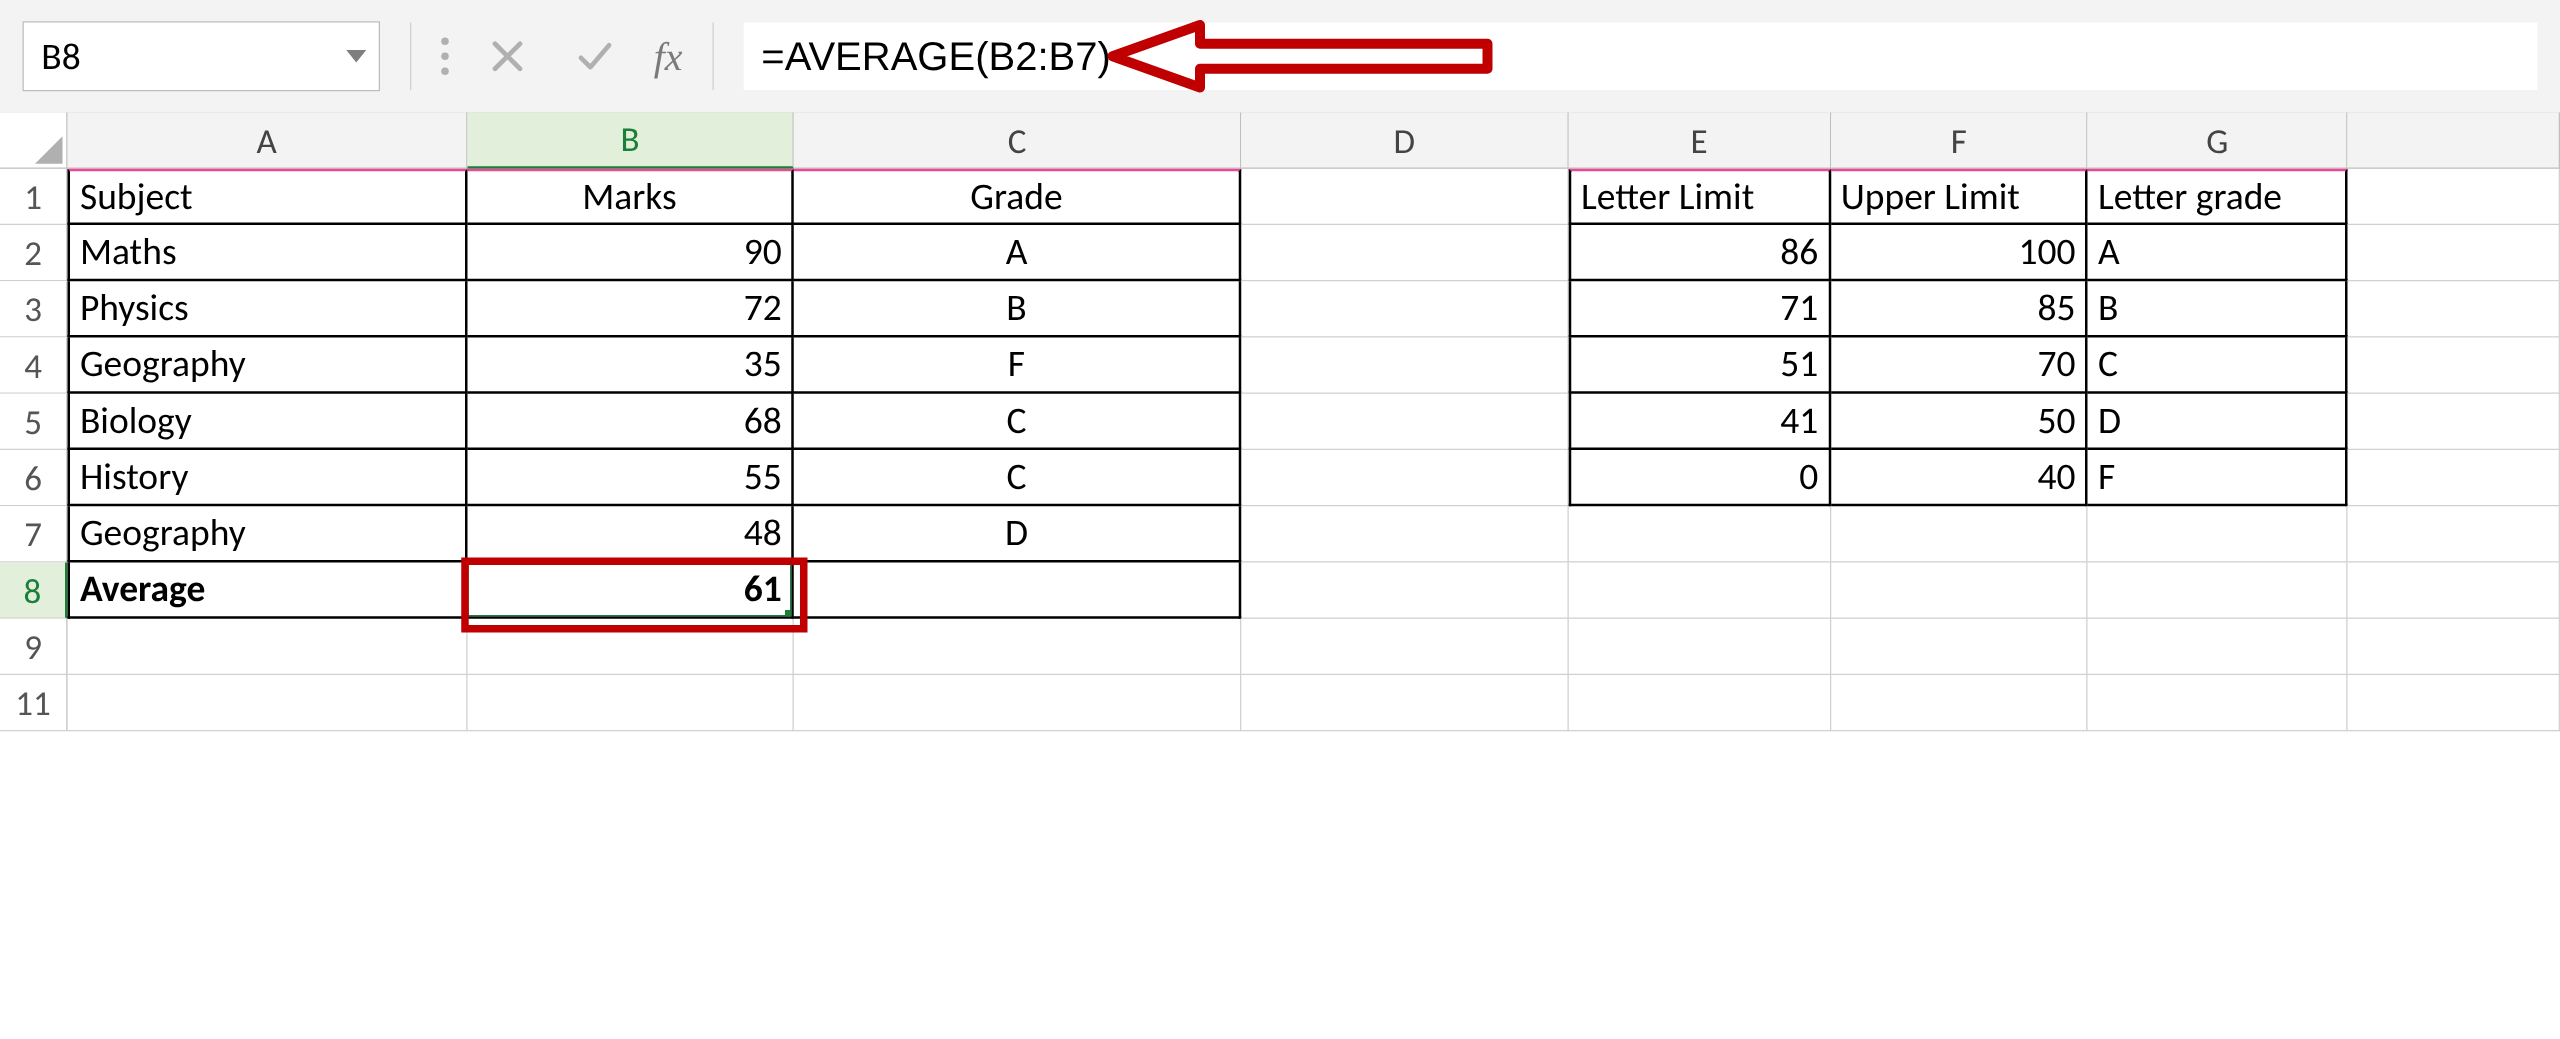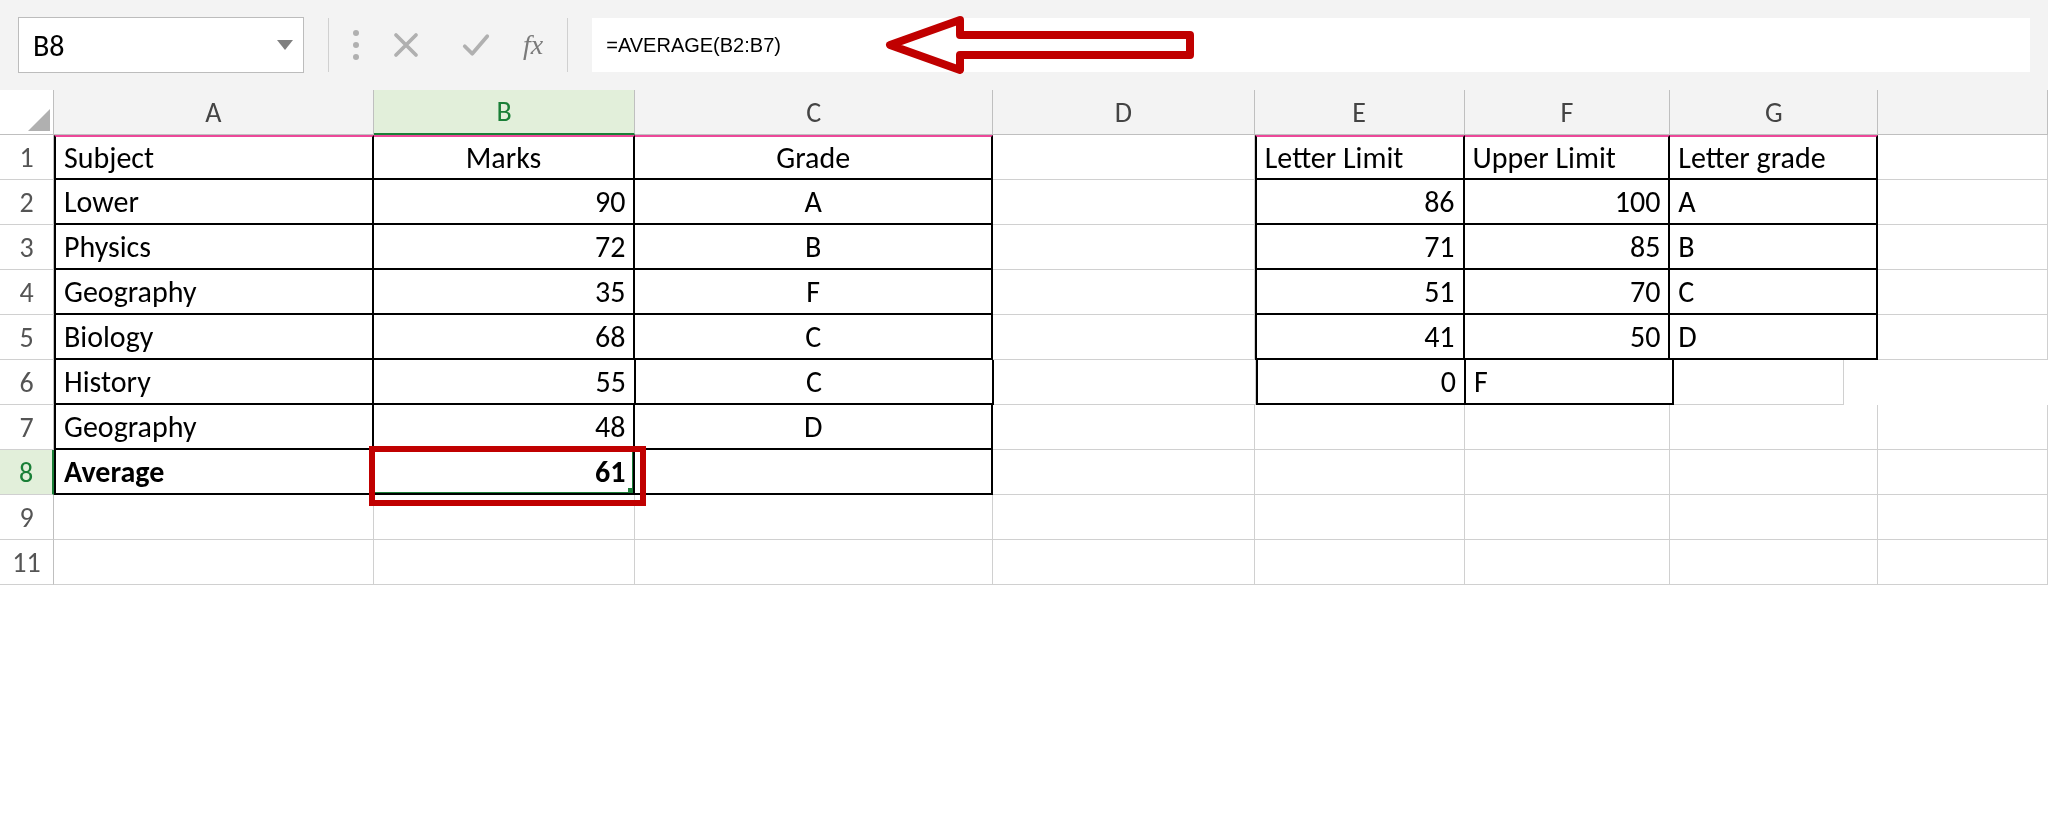--- a/index.html
+++ b/index.html
@@ -22,22 +22,22 @@
   .name-box{
     width:260px;height:54px;background:#fff;border:1px solid #bcbcbc;
     display:flex;align-items:center;justify-content:space-between;
     padding:0 10px 0 14px;font-size:30px;
   }
   .name-box .dd{width:0;height:0;border-left:8px solid transparent;border-right:8px solid transparent;border-top:10px solid #7f7f7f;}
   .vdiv{width:1px;height:54px;background:#d0d0d0;}
   .dots{display:flex;flex-direction:column;gap:6px;align-items:center;}
   .dots span{width:6px;height:6px;border-radius:50%;background:#b0b0b0;}
   .btn-icon{width:46px;height:46px;display:flex;align-items:center;justify-content:center;color:#b0b0b0;}
-  .fx-label{font-style:italic;font-family:'Times New Roman',serif;color:#7a7a7a;font-size:28px;}
-  .formula-input{flex:1;height:54px;background:#fff;border:none;padding:0 14px;font-size:20px;outline:none;}
+  .fx-label{font-style:italic;font-family:'Times New Roman',serif;color:#7a7a7a;font-size:32px;}
+  .formula-input{flex:1;height:54px;background:#fff;border:none;padding:0 14px;font-size:32px;outline:none;}
 
   
   .grid{
     position:absolute;left:0;top:90px;right:0;bottom:0;
     font-size:30px;
   }
   .row{display:flex;height:45px;}
   .row.hdr{height:45px;}
   .cell{
     border-right:1px solid var(--grid-border);
@@ -163,21 +163,21 @@
     <div class="cell w-C center bord-t bord-b bord-r">Grade</div>
     <div class="cell w-D"></div>
     <div class="cell w-E bord-t bord-b bord-l bord-r">Letter Limit</div>
     <div class="cell w-F bord-t bord-b bord-r">Upper Limit</div>
     <div class="cell w-G bord-t bord-b bord-r">Letter grade</div>
     <div class="cell w-rest"></div>
   </div>
 
   <div class="row">
     <div class="cell row-hdr w-rh">2</div>
-    <div class="cell w-A bord-b bord-l bord-r">Lower</div>
+    <div class="cell w-A bord-b bord-l bord-r">Maths</div>
     <div class="cell w-B right bord-b bord-r">90</div>
     <div class="cell w-C center bord-b bord-r">A</div>
     <div class="cell w-D"></div>
     <div class="cell w-E right bord-b bord-l bord-r">86</div>
     <div class="cell w-F right bord-b bord-r">100</div>
     <div class="cell w-G bord-b bord-r">A</div>
     <div class="cell w-rest"></div>
   </div>
 
   <div class="row">
@@ -216,20 +216,21 @@
     <div class="cell w-rest"></div>
   </div>
 
   <div class="row">
     <div class="cell row-hdr w-rh">6</div>
     <div class="cell w-A bord-b bord-l bord-r">History</div>
     <div class="cell w-B right bord-b bord-r">55</div>
     <div class="cell w-C center bord-b bord-r">C</div>
     <div class="cell w-D"></div>
     <div class="cell w-E right bord-b bord-l bord-r">0</div>
+    <div class="cell w-F right bord-b bord-r">40</div>
     <div class="cell w-G bord-b bord-r">F</div>
     <div class="cell w-rest"></div>
   </div>
 
   <div class="row">
     <div class="cell row-hdr w-rh">7</div>
     <div class="cell w-A bord-b bord-l bord-r">Geography</div>
     <div class="cell w-B right bord-b bord-r">48</div>
     <div class="cell w-C center bord-b bord-r">D</div>
     <div class="cell w-D"></div>

